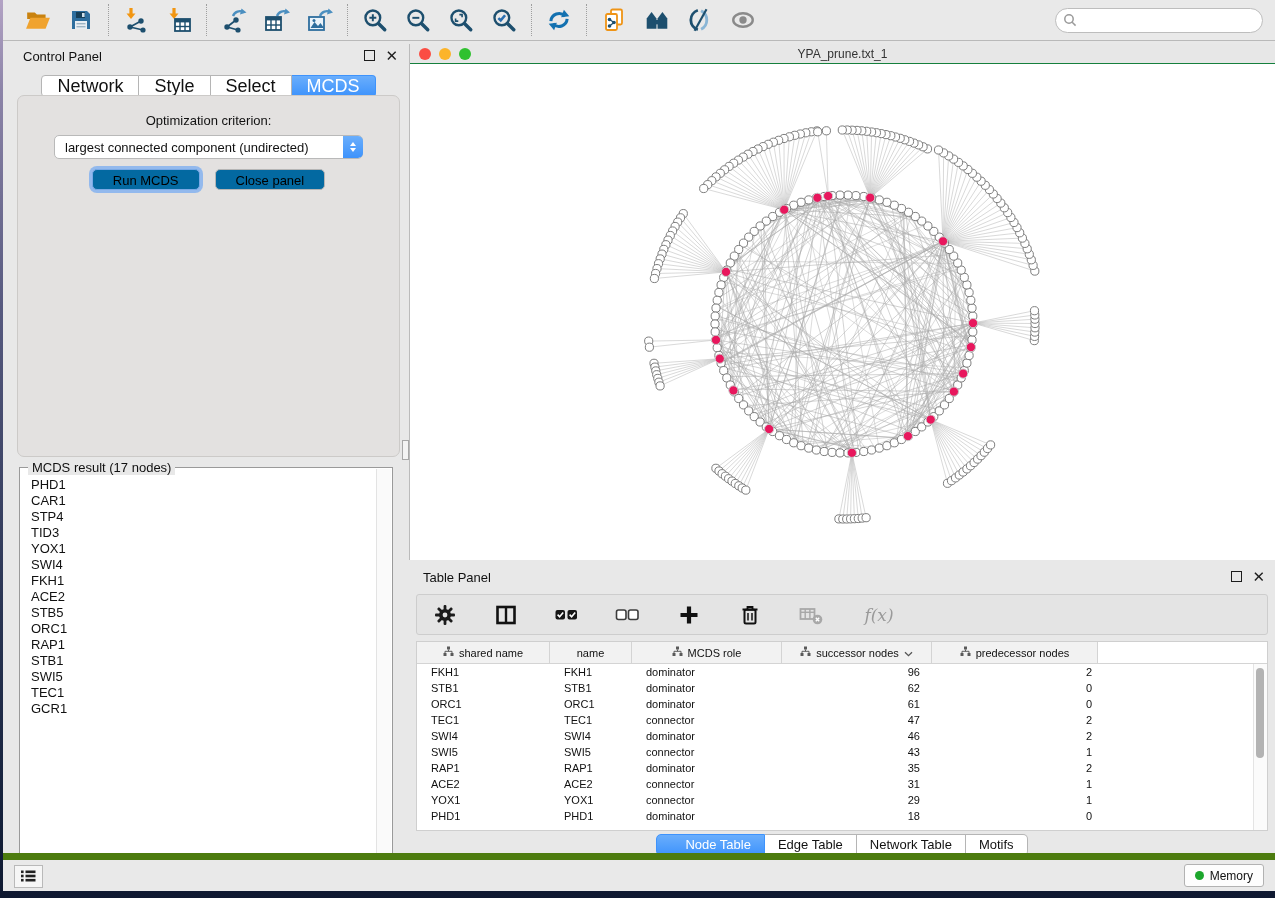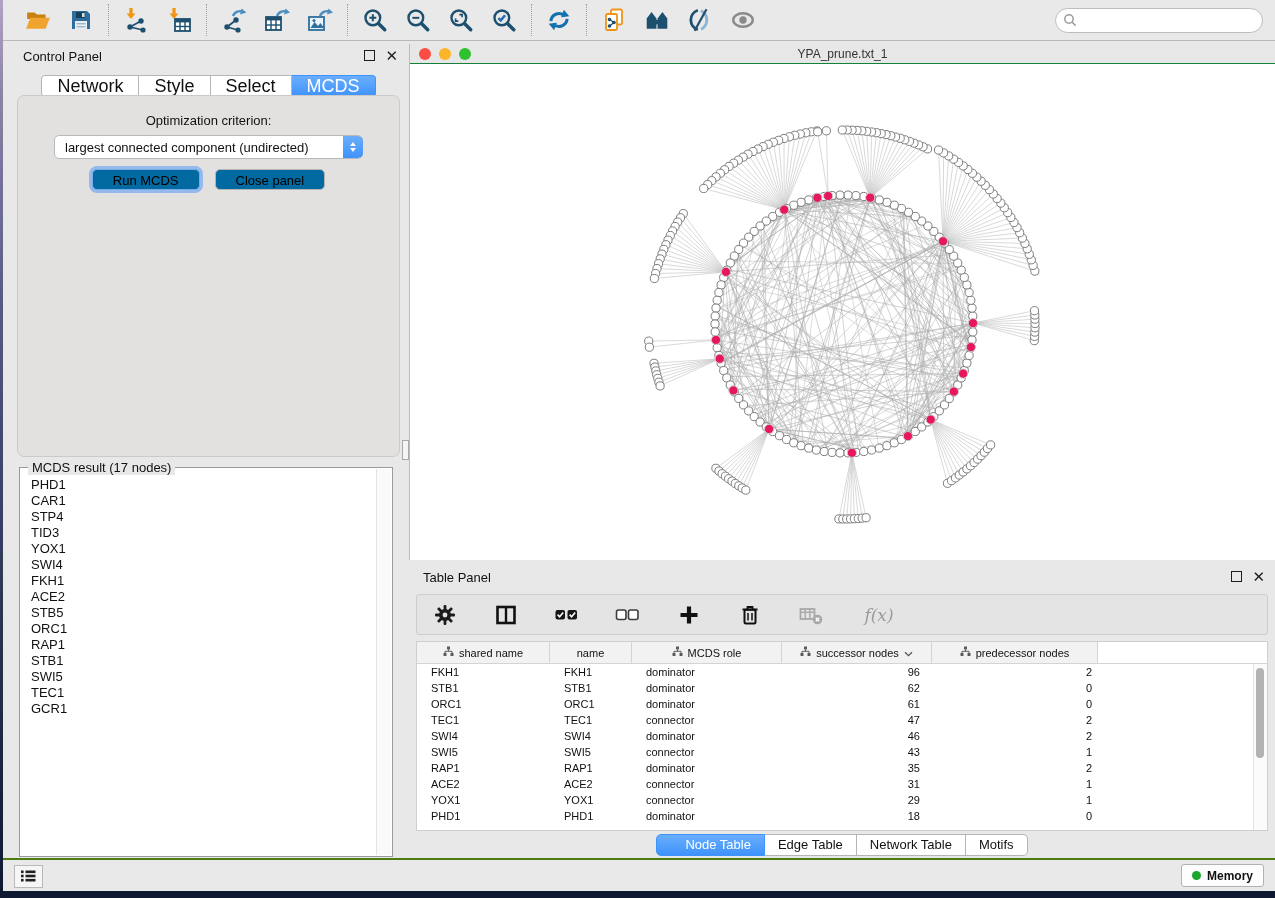--- a/index.html
+++ b/index.html
@@ -87,21 +87,21 @@
   .tthumb{position:absolute;top:4px;left:2px;width:8px;height:90px;background:#b3b3b3;border-radius:5px;}
 
   .bottom-tabs{position:absolute;bottom:4px;left:0;right:0;display:flex;justify-content:center;}
   .btab{height:20px;line-height:20px;padding:0 13px;font-size:13px;background:#fff;
         border:1px solid #b5b5b5;border-left:none;cursor:default;}
   .btab:first-child{border-left:1px solid #b5b5b5;border-radius:5px 0 0 5px;}
   .btab:last-child{border-radius:0 5px 5px 0;}
   .btab.sel{background:linear-gradient(#6aaefc,#3e93fc);color:#fff;border-color:#3e93fc;padding-left:28px;}
 
   
-  .status-bar{position:absolute;left:0;right:0;bottom:0;height:31px;background:#e9e9e9;border-top:2px solid #4d7c0f;font-weight:bold;}
+  .status-bar{position:absolute;left:0;right:0;bottom:0;height:31px;background:#e9e9e9;border-top:7px solid #4d7c0f;}
   .sb-list-btn{position:absolute;left:11px;top:5px;width:27px;height:21px;background:#f6f6f6;
                border:1px solid #b9b9b9;display:flex;align-items:center;justify-content:center;}
   .memory-btn{position:absolute;right:11px;top:4px;height:21px;background:#fdfdfd;border:1px solid #b2b2b2;
               border-radius:3px;display:flex;align-items:center;gap:6px;padding:0 10px;font-size:12px;}
   .memdot{width:9px;height:9px;border-radius:50%;background:#1ca62c;}
 </style>
 </head>
 <body>
 
 <div class="app">

